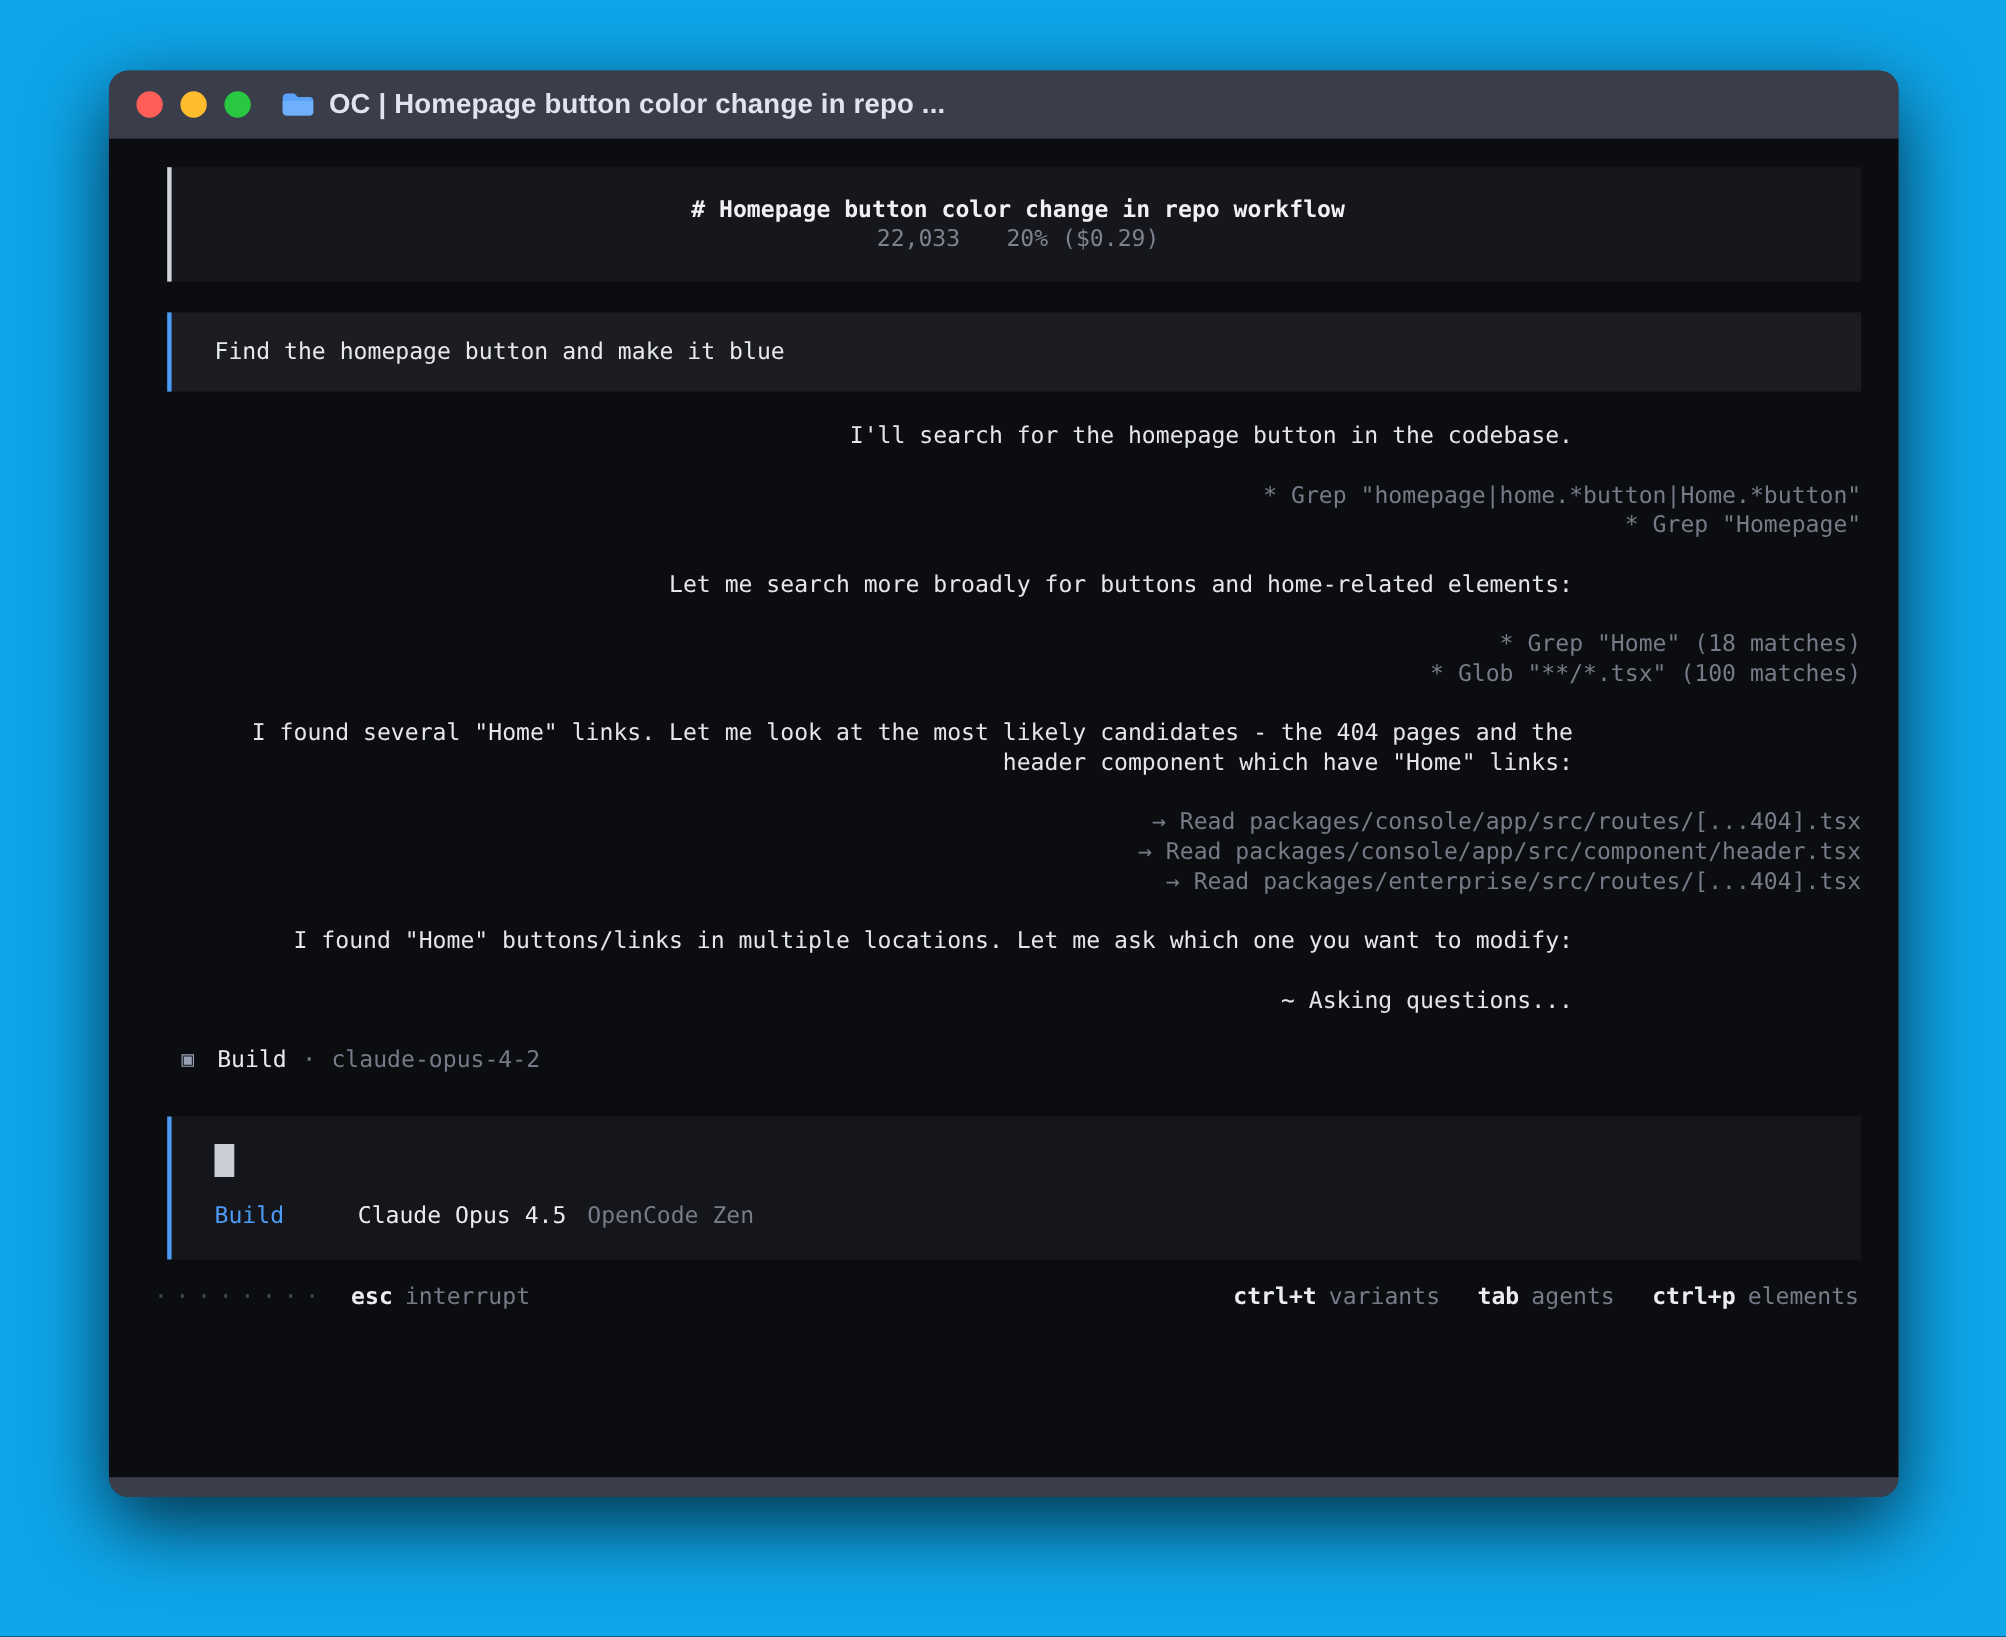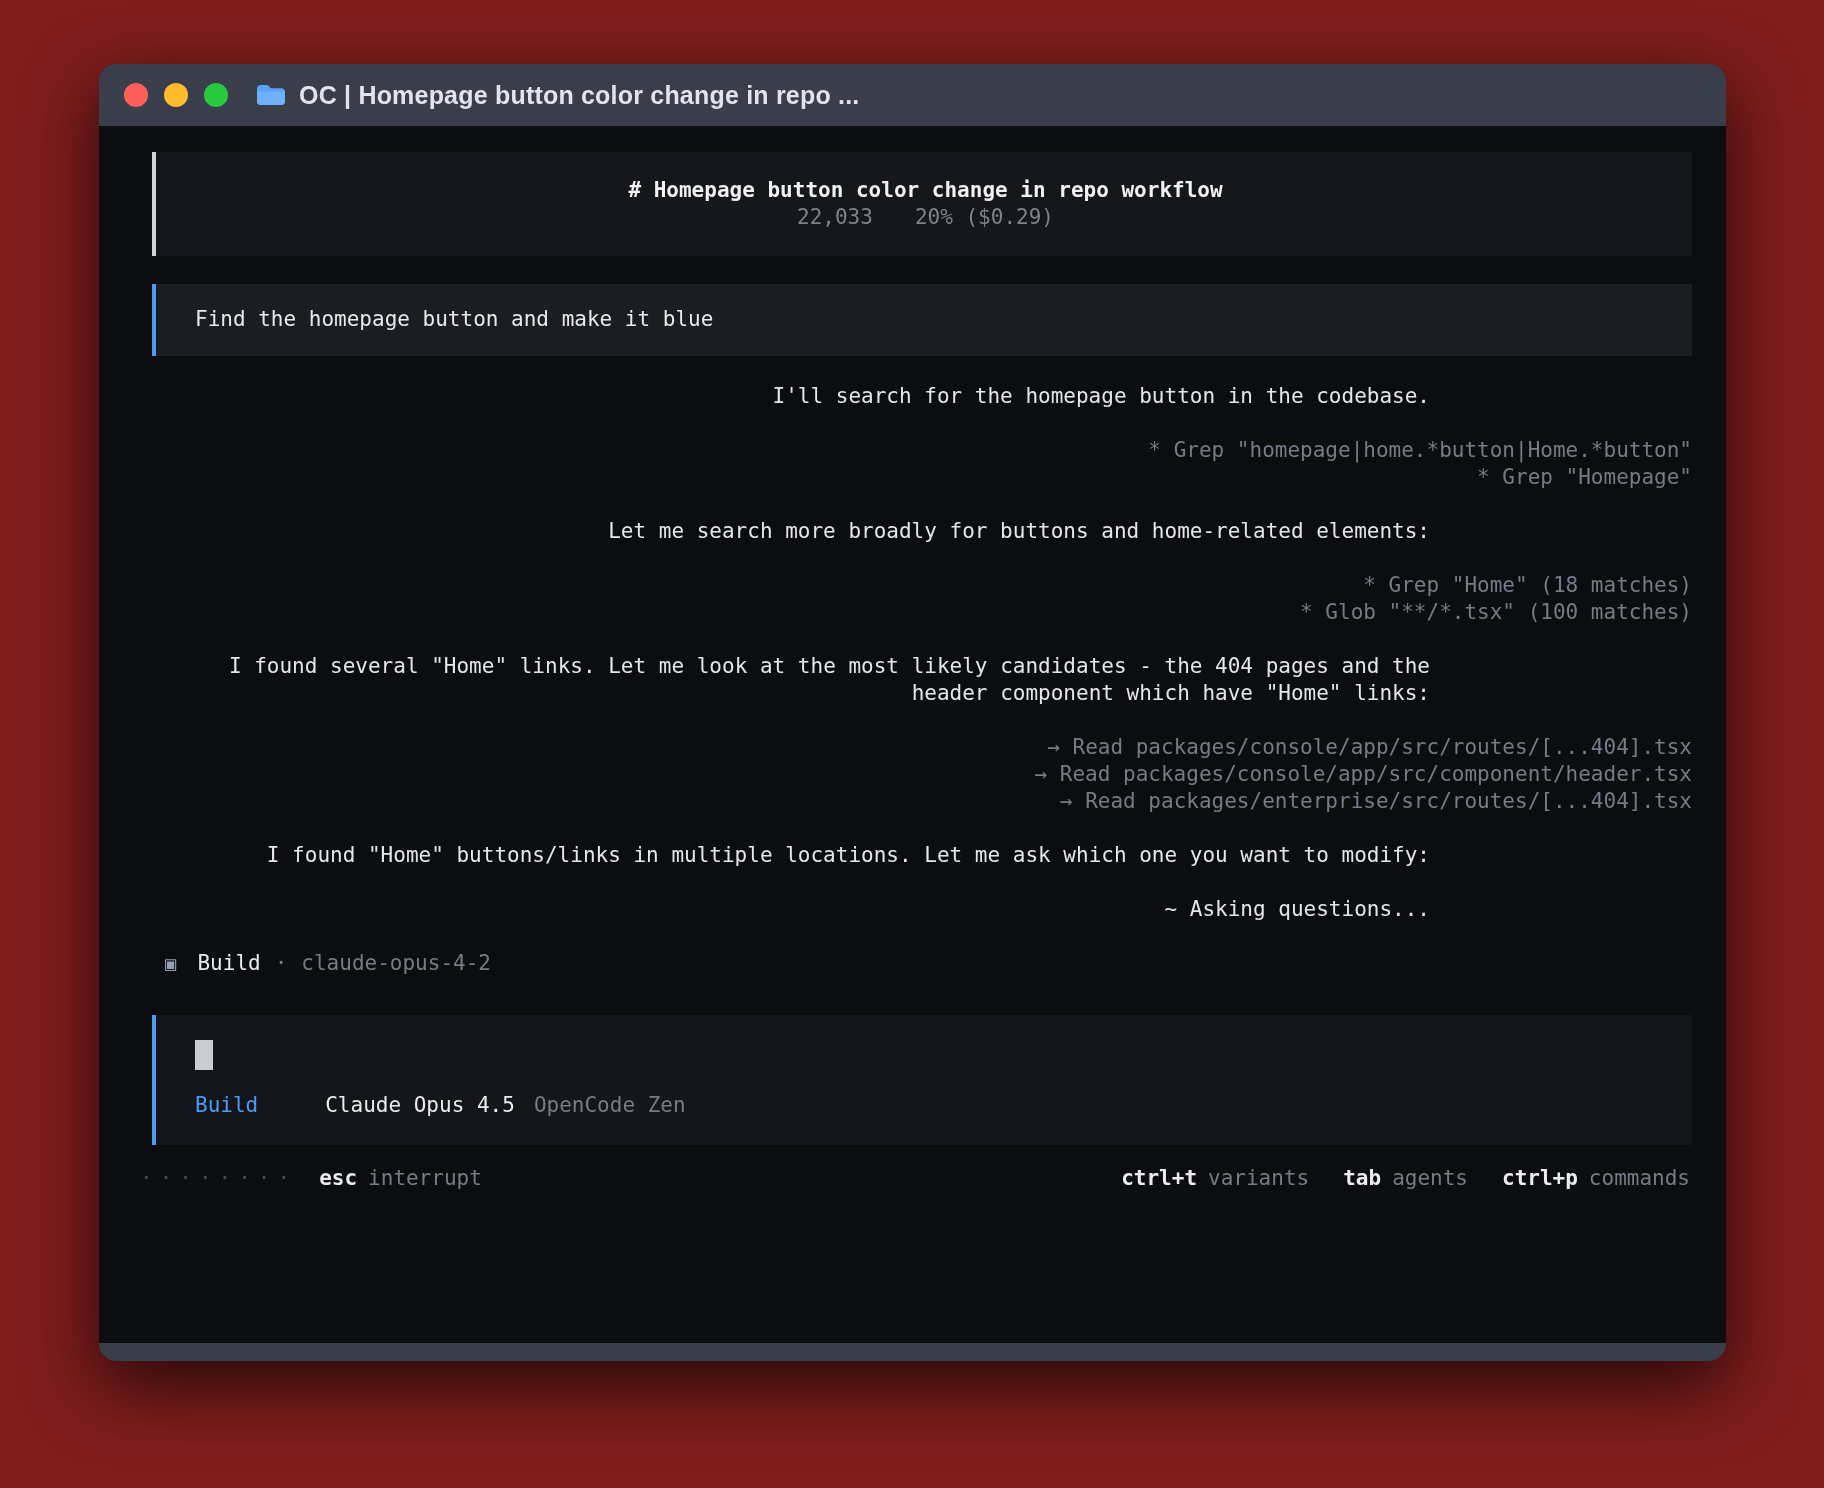--- a/index.html
+++ b/index.html
@@ -2,21 +2,21 @@
 <html><head>
 <meta charset="utf-8">
 <style>
   * { margin: 0; padding: 0; box-sizing: border-box; }
   html, body { background: #000; }
   body {
     width: 1824px; height: 1488px;
     font-family: "DejaVu Sans Mono", monospace;
     overflow: hidden;
   }
-  .stage { position: relative; width: 1824px; height: 1488px; background: #7f1d1d; overflow: hidden; }
+  .stage { position: relative; width: 1824px; height: 1488px; background: #0ea5e9; overflow: hidden; }
 
   .window {
     position: absolute; left: 99px; top: 64px; width: 1627px; height: 1297px;
     background: #3a3d4a; border-radius: 18px; overflow: hidden;
     display: flex; flex-direction: column;
     box-shadow: 0 24px 70px rgba(0,0,0,0.7);
   }
 
   
   .titlebar {
@@ -179,21 +179,21 @@
           </span>
         </div>
         <div class="sb-right">
           <span class="sb-pair">
             <span class="sb-key">ctrl+t</span><span class="sb-label">variants</span>
           </span>
           <span class="sb-pair">
             <span class="sb-key">tab</span><span class="sb-label">agents</span>
           </span>
           <span class="sb-pair">
-            <span class="sb-key">ctrl+p</span><span class="sb-label">commands</span>
+            <span class="sb-key">ctrl+p</span><span class="sb-label">elements</span>
           </span>
         </div>
       </div>
 
     </div>
 
     <div class="bottom-edge"></div>
   </div>
 </div>
 

